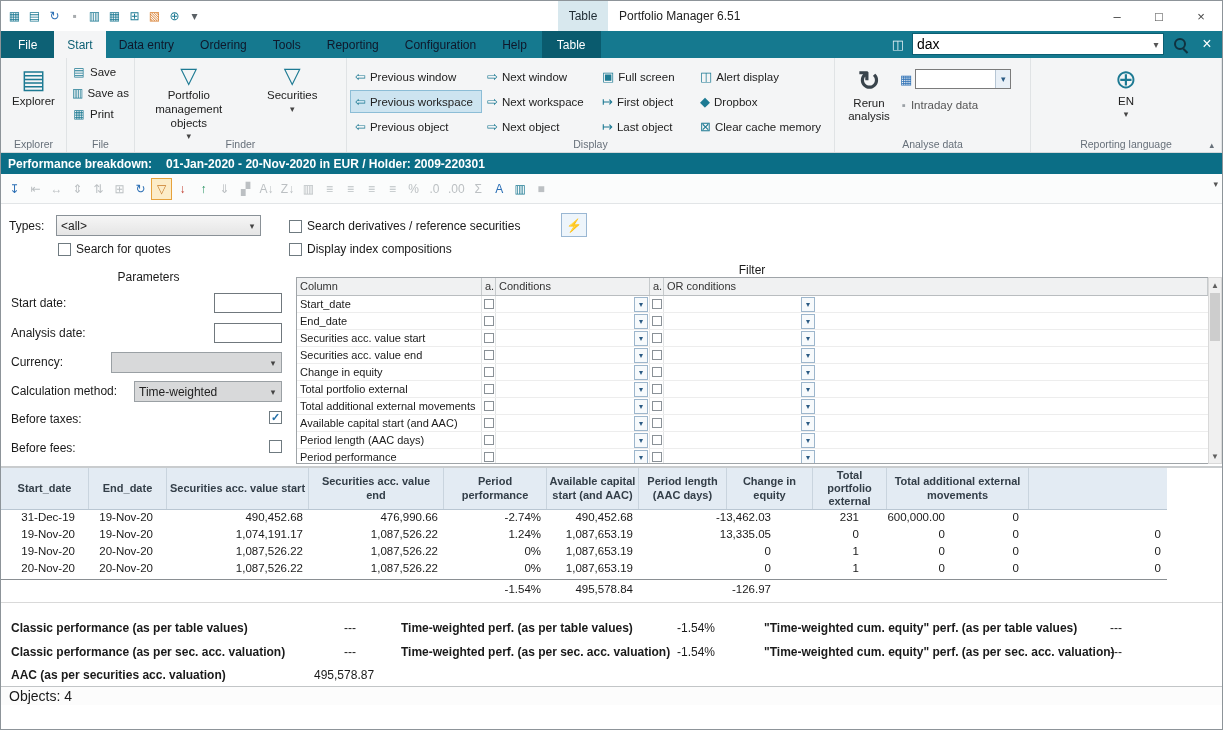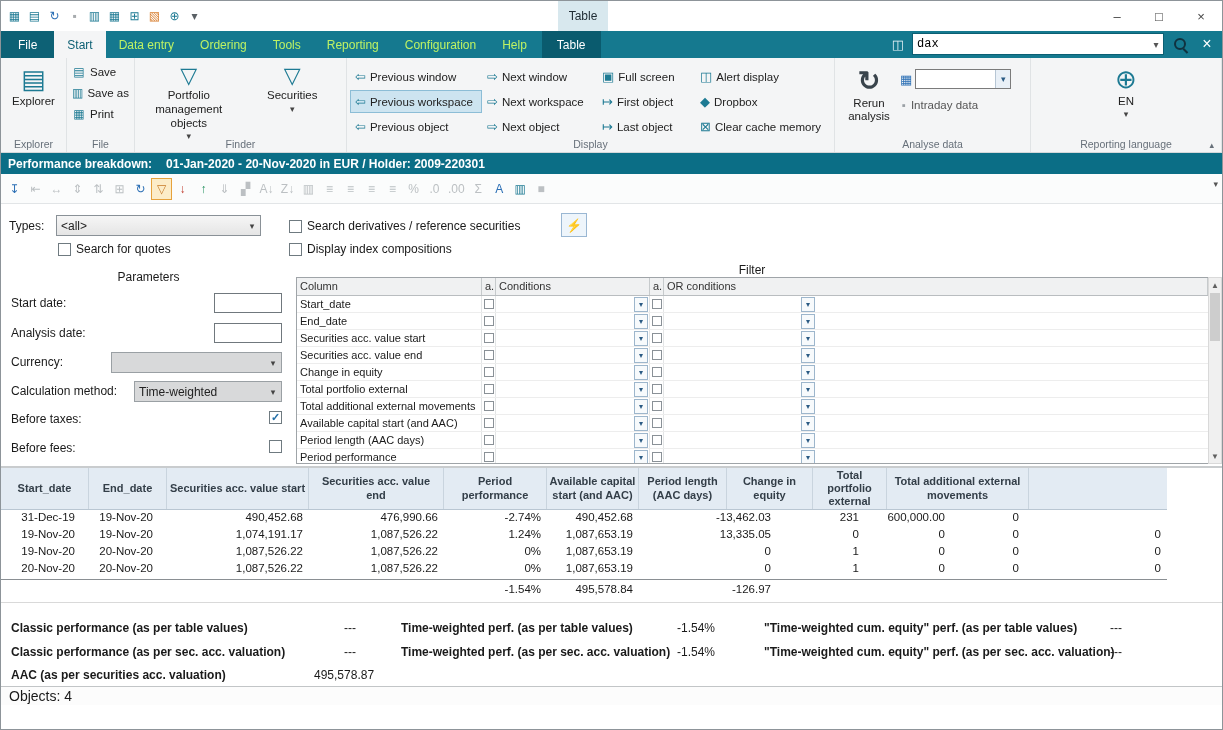--- a/index.html
+++ b/index.html
@@ -12,28 +12,28 @@
 .qat{position:absolute;left:4px;top:0;height:30px;display:flex;align-items:center;gap:1px}
 .qicon{width:19px;height:20px;display:flex;align-items:center;justify-content:center;font-size:12px;cursor:default}
 .ctx-top{position:absolute;left:557px;top:0;width:50px;height:30px;background:#d8e8ee;color:#1f2b33;display:flex;align-items:center;justify-content:center;font-size:12px}
 .app-title{position:absolute;left:618px;top:0;height:30px;display:flex;align-items:center;font-size:12px;color:#222}
 .win-controls{position:absolute;right:0;top:0;height:30px;display:flex}
 .wbtn{width:42px;height:30px;display:flex;align-items:center;justify-content:center;font-size:13px;color:#444}
 
 
 .tabbar{height:27px;background:#15798f;display:flex;flex:none;position:relative}
 .tabs{display:flex;height:27px}
-.tab{padding:0 13px;display:flex;align-items:center;color:#bef264;font-size:12px;cursor:default;white-space:nowrap}
+.tab{padding:0 13px;display:flex;align-items:center;color:#0f172a;font-size:12px;cursor:default;white-space:nowrap}
 .tab.file{background:#0d6175;color:#fff;padding:0 17px}
 .tab.selected{background:#f4f5f6;color:#0c5f73}
 .tab.contextual{background:#0a5b6e;color:#fff;margin-left:2px;padding:0 15px}
 .searcharea{position:absolute;right:4px;top:2px;display:flex;align-items:center;gap:4px}
 .scope-icon{width:20px;height:20px;color:#eaf4f8;font-size:13px;display:flex;align-items:center;justify-content:center}
 .searchbox{width:252px;height:22px;background:#fff;border:1px solid #0c5f73;display:flex;align-items:center}
-.searchinput{flex:1;border:none;outline:none;height:20px;padding:4px 4px;font-size:12px;font-family:Liberation Mono, monospace;min-width:0}
+.searchinput{flex:1;border:none;outline:none;height:20px;padding:4px 4px;font-size:14px;font-family:Liberation Sans, sans-serif;min-width:0}
 .search-caret{width:14px;color:#555;font-size:10px;text-align:center}
 .magbtn{width:24px;height:22px;display:flex;align-items:center;justify-content:center}
 .mag{position:relative;width:16px;height:16px}
 .mag::before{content:"";position:absolute;left:2px;top:2px;width:8px;height:8px;border:2px solid #10323f;border-radius:50%}
 .mag::after{content:"";position:absolute;left:12px;top:12px;width:6px;height:2px;background:#10323f;transform:rotate(45deg);transform-origin:0 0}
 .search-close{width:22px;height:22px;color:#fff;font-size:16px;display:flex;align-items:center;justify-content:center}
 
 
 .ribbon{height:95px;background:#f4f5f6;border-bottom:1px solid #d4d8da;display:flex;flex:none;position:relative}
 .group{position:relative;border-right:1px solid #e0e3e5;padding:3px 3px 15px}
@@ -177,20 +177,21 @@
         <span class="qicon" style="color: rgb(43, 111, 181);">↻</span>
         <span class="qicon" style="color: rgb(167, 171, 174);">▪</span>
         <span class="qicon" style="color: rgb(29, 122, 147);">▥</span>
         <span class="qicon" style="color: rgb(29, 122, 147);">▦</span>
         <span class="qicon" style="color: rgb(29, 122, 147);">⊞</span>
         <span class="qicon" style="color: rgb(217, 128, 50);">▧</span>
         <span class="qicon" style="color: rgb(29, 122, 147);">⊕</span>
         <span class="qicon" style="color: rgb(90, 96, 101);">▾</span>
       </div>
     <div class="ctx-top">Table</div>
+    <div class="app-title">Portfolio Manager 6.51</div>
     <div class="win-controls">
       <span class="wbtn">–</span>
       <span class="wbtn">□</span>
       <span class="wbtn">×</span>
     </div>
   </div>
 
   <div class="tabbar">
     <div class="tabs" id="tabs">
         <div class="tab file">File</div>

